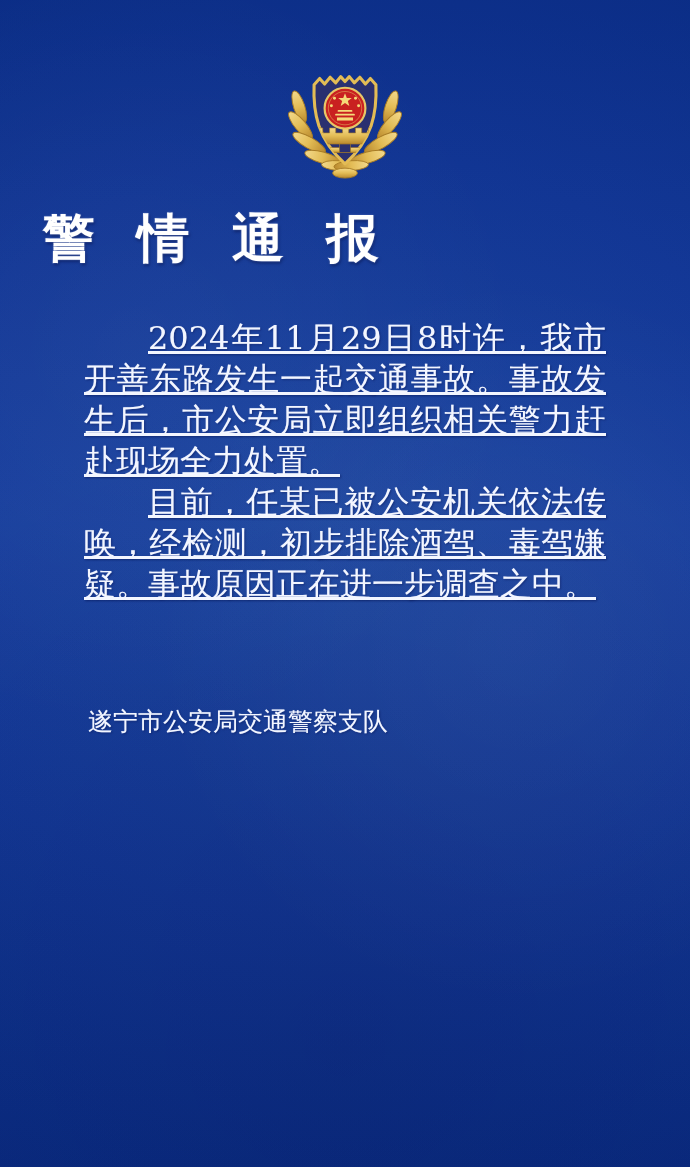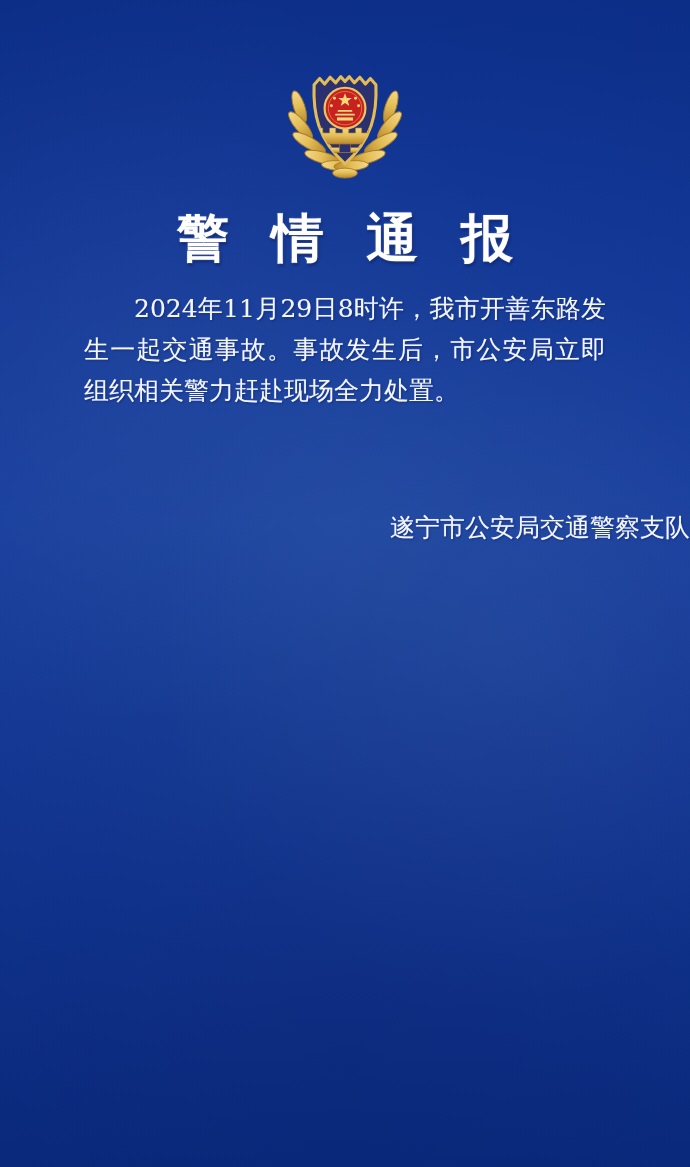--- a/index.html
+++ b/index.html
@@ -41,50 +41,51 @@
     position: relative;
     width: 136px;
     margin: 0 auto;
     padding-top: 60px;
   }
   .badge svg { display: block; width: 136px; height: 126px; }
 
   .title {
     position: relative;
     margin-top: 18px;
-    text-align: center;
+    text-align: left;
     font-size: 52px;
     font-weight: 700;
     letter-spacing: 0.82em;
     padding-left: 0.82em; 
     color: #ffffff;
     text-shadow: 0 0 2px rgba(180,200,255,0.45), 1px 2px 3px rgba(0,10,60,0.5);
     white-space: nowrap;
   }
 
   .body-text {
     position: relative;
-    margin-top: 14px;
+    margin-top: 44px;
     padding: 0 84px;
-    font-size: 25px;
+    font-size: 32px;
     line-height: 41px;
     text-align: justify;
     color: var(--text, #f3f6ff);
     text-shadow: 0 0 1px rgba(190,210,255,0.5), 1px 1px 2px rgba(0,10,70,0.45);
+    text-decoration: underline;
   }
   .body-text p {
     text-indent: 2em;
     margin: 0;
   }
 
   .signature {
     position: relative;
     margin-top: 96px;
     margin-left: 88px;  
-    text-align: right;
+    text-align: left;
     font-size: 25px;
     line-height: 41px;
     color: var(--text, #f3f6ff);
     text-shadow: 0 0 1px rgba(190,210,255,0.5), 1px 1px 2px rgba(0,10,70,0.45);
   }
   .signature .issuer { margin-bottom: 7px; }
 </style>
 </head>
 <body>
 
@@ -139,19 +140,20 @@
         <rect x="94" y="85" width="32" height="3" rx="1.5" fill="#f5d978"></rect>
         <rect x="97" y="91" width="26" height="5" fill="#f5d978"></rect>
       </g>
     </svg>
   </div>
 
   <h1 class="title">警情通报</h1>
 
   <div class="body-text">
     <p>2024年11月29日8时许，我市开善东路发生一起交通事故。事故发生后，市公安局立即组织相关警力赶赴现场全力处置。</p>
+    <p>目前，任某已被公安机关依法传唤，经检测，初步排除酒驾、毒驾嫌疑。事故原因正在进一步调查之中。</p>
   </div>
 
   <div class="signature">
     <div class="issuer">遂宁市公安局交通警察支队</div>
   </div>
 
 </div>
 
 </body></html>

